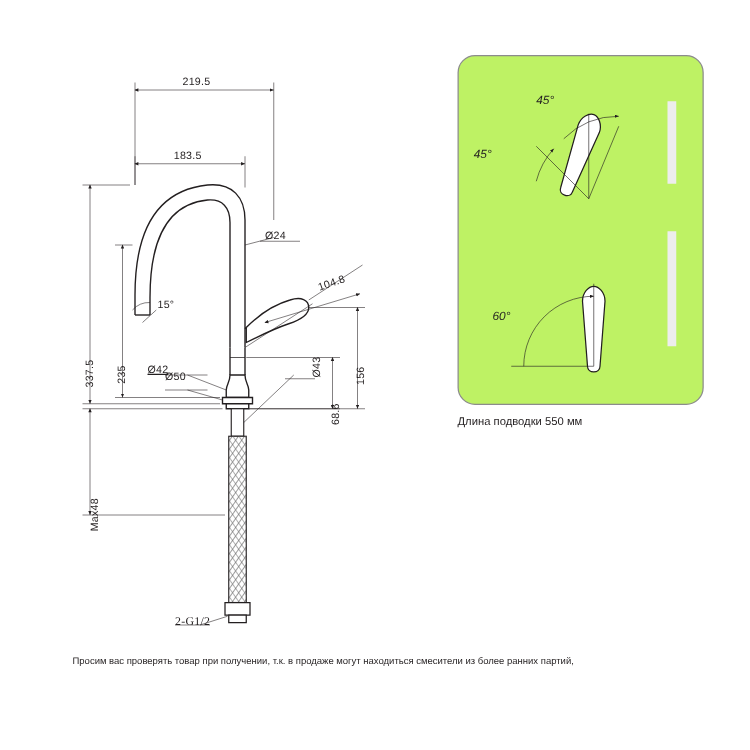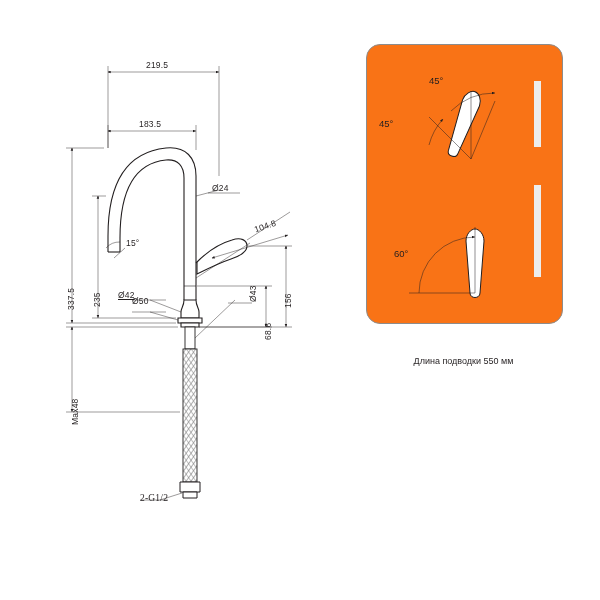--- a/index.html
+++ b/index.html
@@ -32,28 +32,27 @@
   }
   .dim-text.rot90 {
     transform-origin: 0 0;
     transform: rotate(-90deg);
   }
 
   
   .panel {
     border: 1px solid #8c8c8c;
     border-radius: 14px;
-    background: #f97316;
+    background: #bef264;
+    font-style: italic;
   }
   .panel-caption {
     font-size: 9px;
     color: #231f20;
-    text-align: center;
     white-space: nowrap;
-    margin-top: 24px;
   }
   .angle-label {
     font-size: 9.5px;
     color: #231f20;
     white-space: nowrap;
   }
 
   
   .note {
     font-size: 7.6px;
@@ -238,15 +237,16 @@
       </g>
     </svg>
     <div class="abs angle-label" style="left:62px; top:30px;">45°</div>
     <div class="abs angle-label" style="left:12px; top:73px;">45°</div>
     <div class="abs angle-label" style="left:27px; top:203px;">60°</div>
   </div>
 
   <div class="abs panel-caption" style="left:366px; top:332px; width:195px;">Длина подводки 550 мм</div>
 
   <div class="abs note" style="left:58px; top:523px;">
+    <div>Просим вас проверять товар при получении, т.к. в продаже могут находиться смесители из более ранних партий,</div>
   </div>
 
 </div>
 
 </body></html>

